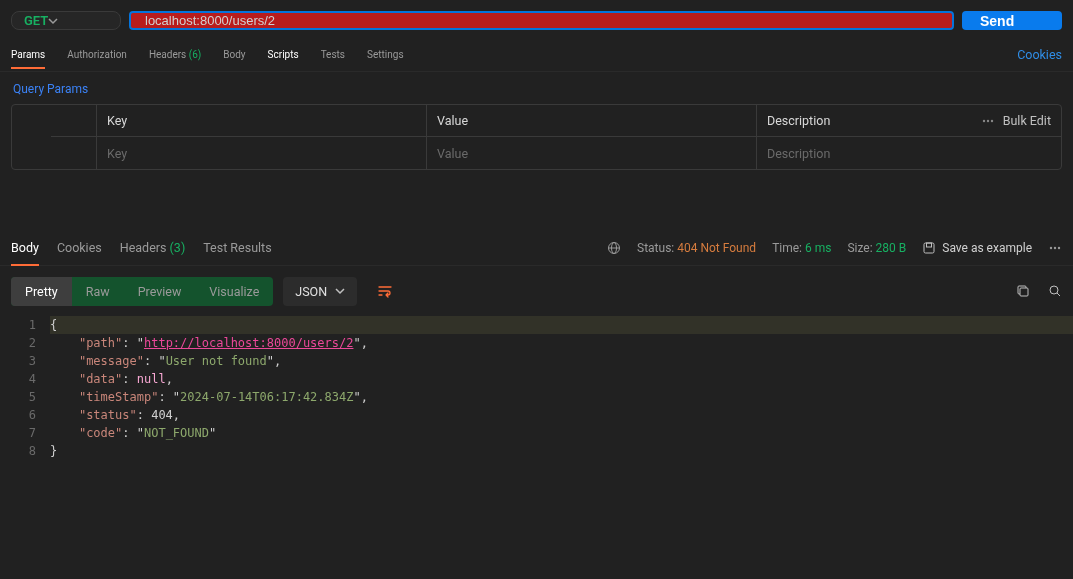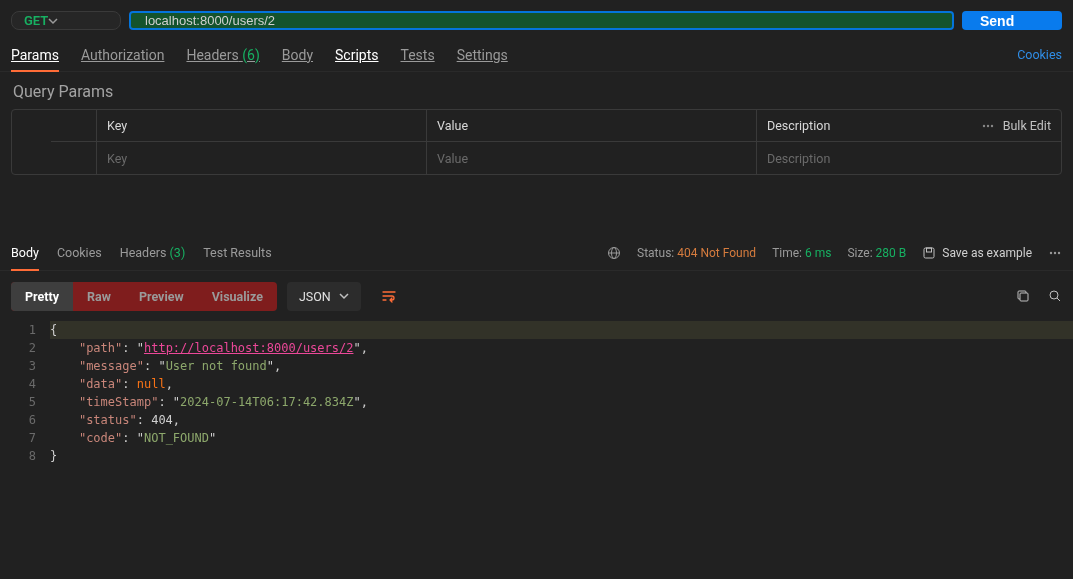--- a/index.html
+++ b/index.html
@@ -26,21 +26,21 @@
       align-items: center;
       justify-content: flex-start;
       padding: 0 12px;
       width: 110px;
       cursor: pointer;
     }
     .method-label { color: #17b062; font-weight: 600; font-size: 13px; }
     .chevron { width: 10px; height: 10px; }
     .url-input-wrap {
       flex: 1;
-      background: #14532d;
+      background: #b91c1c;
       border: 2px solid #0474dc;
       border-radius: 4px;
       display: flex;
       align-items: center;
       padding: 0 14px;
     }
     .url-input {
       background: transparent;
       border: none;
       color: #d0d0d0;
@@ -68,40 +68,39 @@
       align-items: center;
       padding: 0 11px;
       gap: 22px;
       border-bottom: 1px solid #2a2a2a;
       height: 34px;
     }
     .tab {
       color: #9a9a9a;
       cursor: pointer;
       padding: 8px 0;
-      font-size: 14px;
+      font-size: 10px;
       position: relative;
-      text-decoration: underline;
     }
     .tab.active { color: #fff; }
     .tab.active::after {
       content: "";
       position: absolute;
       bottom: -1px; left: 0; right: 0;
       height: 2px;
       background: #ff6c37;
     }
     .tab.bright { color: #fff; }
     .count { color: #17b062; }
     .spacer { flex: 1; }
     .cookies-link { color: #2f8de6; cursor: pointer; font-size: 12.5px; }
     .section-label {
       padding: 10px 13px 8px;
-      color: #a3a3a3;
-      font-size: 16px;
+      color: #3b82f6;
+      font-size: 12px;
     }
     .params-table {
       margin: 0 11px;
       border: 1px solid #3a3a3a;
       border-radius: 4px;
       padding-left: 39px;
     }
     .params-row {
       display: flex;
       border-bottom: 1px solid #3a3a3a;
@@ -162,24 +161,23 @@
     .save-ex { display: flex; align-items: flex-start; gap: 6px; color: #d0d0d0; cursor: pointer; }
 
     .view-toolbar {
       display: flex;
       align-items: center;
       padding: 10px 11px;
       gap: 0;
     }
     .view-group {
       display: flex;
-      background: #7f1d1d;
+      background: #14532d;
       border-radius: 4px;
       overflow: hidden;
-      font-weight: bold;
     }
     .view-btn {
       padding: 7px 14px;
       color: #9a9a9a;
       cursor: pointer;
       font-size: 12.5px;
     }
     .view-btn.active { background: #3e3e3e; color: #fff; }
     .format-select {
       margin-left: 10px;
@@ -221,21 +219,21 @@
     }
     .line-content {
       flex: 1;
       white-space: pre;
       color: #d0d0d0;
     }
     .code-line.highlight .line-content { background: #323228; }
     .json-key { color: #c9867a; }
     .json-string { color: #8da86c; }
     .json-url { color: #ec4899; text-decoration: underline; }
-    .json-null { color: #f97316; }
+    .json-null { color: #f9a8d4; }
     .json-num { color: #d0d0d0; }
     .punct { color: #d0d0d0; }
 
     svg { display: block; }
   </style>
 </head>
 <body>
 
 <div class="request-bar">
   <div class="method-select">

